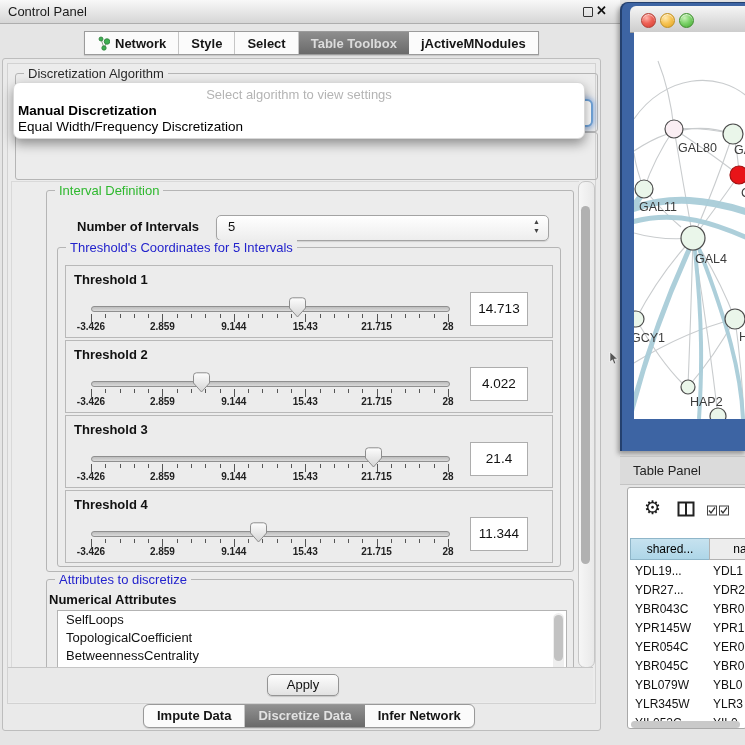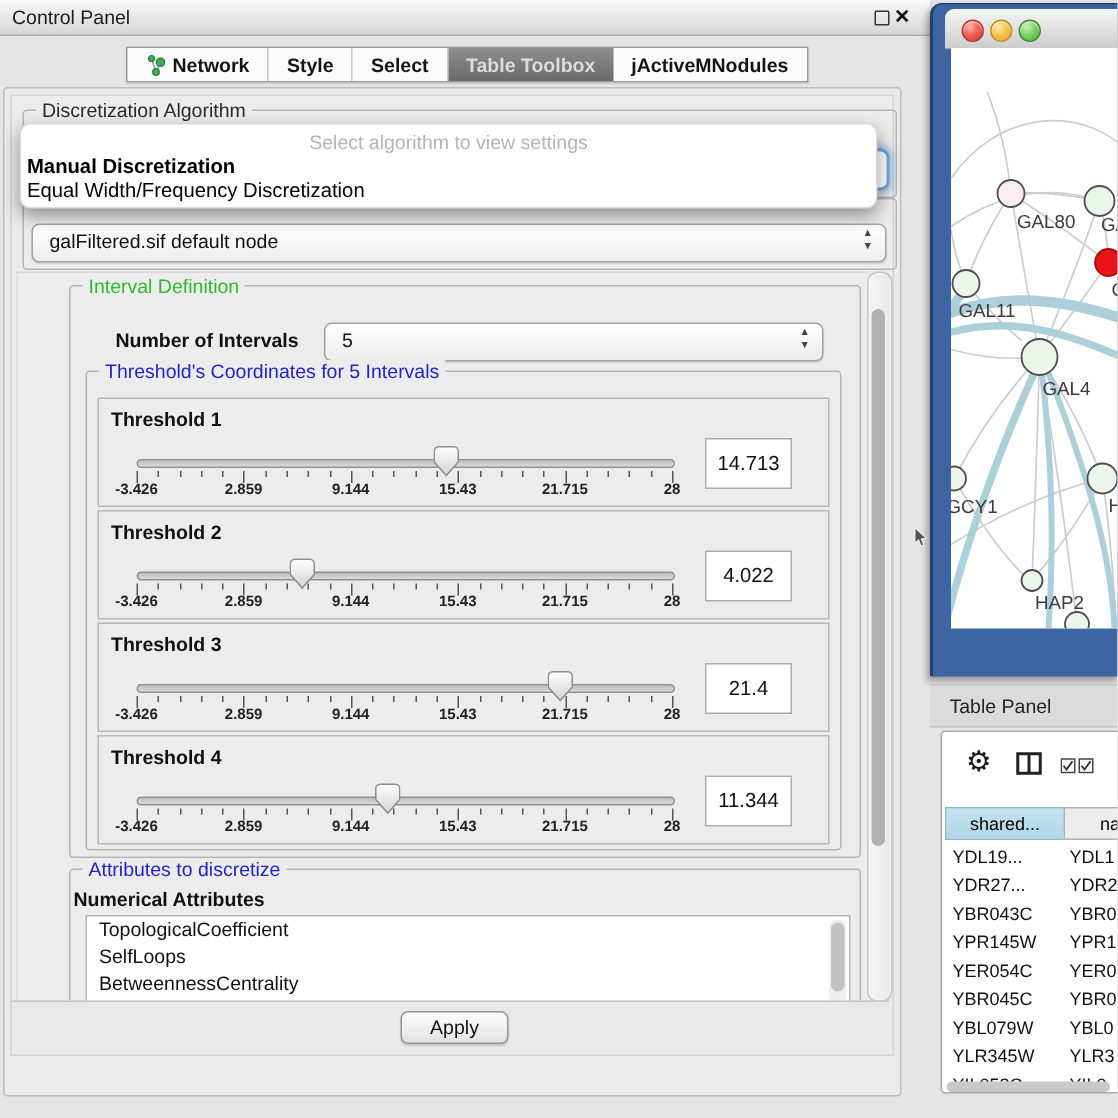--- a/index.html
+++ b/index.html
@@ -142,27 +142,20 @@
   </div>
   <div class="abs focus-combo">
     <span class="arrows" style="position:absolute;right:6px;top:3px;display:flex;flex-direction:column;line-height:9px;font-size:7px;color:#666;">
       <span>▲</span>
       <span>▼</span>
     </span>
   </div>
 
   <div class="abs group" style="left:15px;top:132px;width:581px;height:46px;">
     <span class="group-title">Table Data</span>
-  </div>
-  <div class="abs combo" style="left:21px;top:149px;width:557px;height:24px;">
-    <span>galFiltered.sif default node</span>
-    <span class="arrows">
-      <span>▲</span>
-      <span>▼</span>
-    </span>
   </div>
 
   <div class="abs popup">
     <div class="pp-placeholder">Select algorithm to view settings</div>
     <div id="popup-options">
         <div class="pp-opt bold" style="top:20px">Manual Discretization</div>
         <div class="pp-opt" style="top:36px">Equal Width/Frequency Discretization</div>
       </div>
   </div>
 
@@ -345,38 +338,43 @@
   </div>
           </div>
       </div>
     </div>
 
     <div class="group" style="position:absolute;left:34px;top:397px;width:526px;height:150px;">
       <span class="group-title g-blue">Attributes to discretize</span>
       <span class="attr-label" style="position:absolute;left:2px;top:12px;">Numerical Attributes</span>
       <div class="listbox" style="left:10px;top:30px;width:508px;height:118px;">
         <div id="attr-items">
+            <div class="list-item">SelfLoops</div>
             <div class="list-item">TopologicalCoefficient</div>
-            <div class="list-item">SelfLoops</div>
             <div class="list-item">BetweennessCentrality</div>
           </div>
         <div class="list-scroll">
           <div class="list-thumb"></div>
         </div>
       </div>
     </div>
   </div>
 
   <div class="abs vscroll">
     <div class="vthumb"></div>
   </div>
 
   <div class="abs apply-strip"></div>
   <div class="abs apply-btn">Apply</div>
 
+  <div class="abs bottom-tabs" id="bottom-tabs">
+      <div class="btab">Impute Data</div>
+      <div class="btab sel">Discretize Data</div>
+      <div class="btab">Infer Network</div>
+    </div>
 
   <div class="abs net-window">
     <div class="net-titlebar">
       <span class="light red"></span>
       <span class="light yellow"></span>
       <span class="light green"></span>
     </div>
     <div class="net-canvas">
       <svg id="net-svg" width="113" height="387" viewBox="632 31 113 387">
         <g stroke="#c9ccce" stroke-width="1.1" fill="none">

